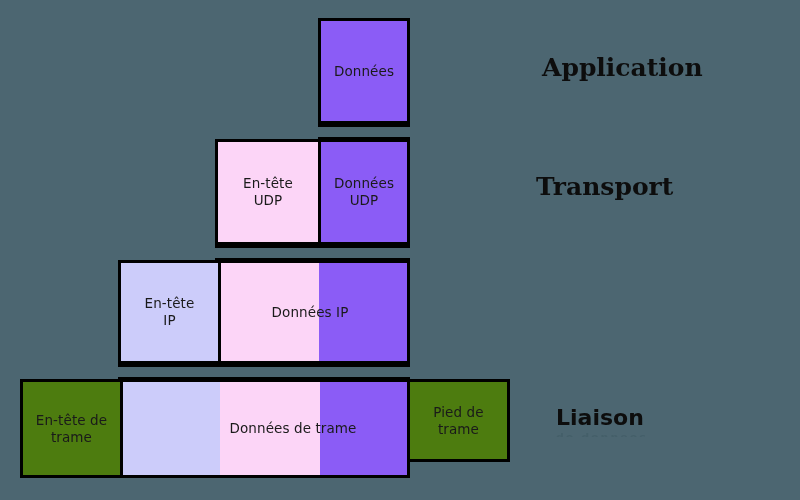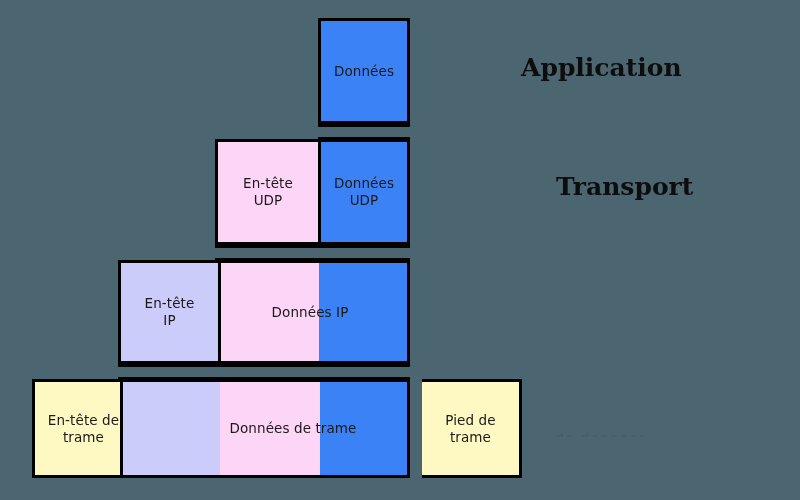--- a/index.html
+++ b/index.html
@@ -39,24 +39,24 @@
   
   .nl { border-left-width: 0; }
   .nr { border-right-width: 0; }
 
   .cell .txt {
     padding: 0 3px;
     white-space: pre-line;
   }
 
   
-  .fill-green { background: #3b82f6; }
+  .fill-green { background: #8b5cf6; }
   .fill-pink  { background: #fcd5f7; }
   .fill-blue  { background: #ccccfa; }
-  .fill-teal  { background: #fef9c3; margin-left: 12px; }
+  .fill-teal  { background: #4d7c0f; }
 
   
   .connector {
     position: absolute;
     box-sizing: border-box;
     border-top: 3px solid #000000;
     border-bottom: 3px solid #000000;
     background: transparent;
   }
 
@@ -95,34 +95,34 @@
 <body>
 
 <div id="diagram">
 
   <div class="cell fill-green" style="left:318px; top:18px; width:92px; height:106px;">
     <span class="txt">Données</span>
   </div>
 
   <div class="connector" style="left:318px; top:124px; width:92px; height:16px;"></div>
 
-  <div class="layer-label serif" style="left:521px; top:53px;">Application</div>
+  <div class="layer-label serif" style="left:542px; top:53px;">Application</div>
 
   <div class="cell fill-pink nr" style="left:215px; top:139px; width:103px; height:106px;">
     <span class="txt">En-tête
 UDP</span>
   </div>
   <div class="cell fill-green" style="left:318px; top:139px; width:92px; height:106px;">
     <span class="txt">Données
 UDP</span>
   </div>
 
   <div class="connector" style="left:215px; top:245px; width:195px; height:16px;"></div>
 
-  <div class="layer-label serif" style="left:556px; top:172px;">Transport</div>
+  <div class="layer-label serif" style="left:536px; top:172px;">Transport</div>
 
   <div class="cell fill-blue nr" style="left:118px; top:260px; width:100px; height:104px;">
     <span class="txt">En-tête
 IP</span>
   </div>
   <div class="cell fill-pink nr" style="left:218px; top:260px; width:101px; height:104px;"></div>
   <div class="cell fill-green nl" style="left:319px; top:260px; width:91px; height:104px;"></div>
 
   <div class="cell" style="left:218px; top:260px; width:184px; height:104px; border:0; background:transparent;">
     <span class="txt">Données IP</span>
@@ -135,20 +135,21 @@
     <span class="txt">En-tête de
 trame</span>
   </div>
   <div class="cell fill-blue nr" style="left:120px; top:379px; width:100px; height:99px;"></div>
   <div class="cell fill-pink nl nr" style="left:220px; top:379px; width:100px; height:99px;"></div>
   <div class="cell fill-green nl" style="left:320px; top:379px; width:90px; height:99px;"></div>
 
   <div class="cell" style="left:120px; top:379px; width:346px; height:99px; border:0; background:transparent;">
     <span class="txt">Données de trame</span>
   </div>
-  <div class="cell fill-teal nl" style="left:410px; top:379px; width:100px; height:99px;">
+  <div class="cell fill-teal nl" style="left:410px; top:379px; width:100px; height:83px;">
     <span class="txt">Pied de
 trame</span>
   </div>
 
+  <div class="layer-label sans" style="left:556px; top:405px;">Liaison</div>
   <div class="ghost-line" style="left:556px; top:432px;">de donnees</div>
 
 </div>
 
 </body></html>

